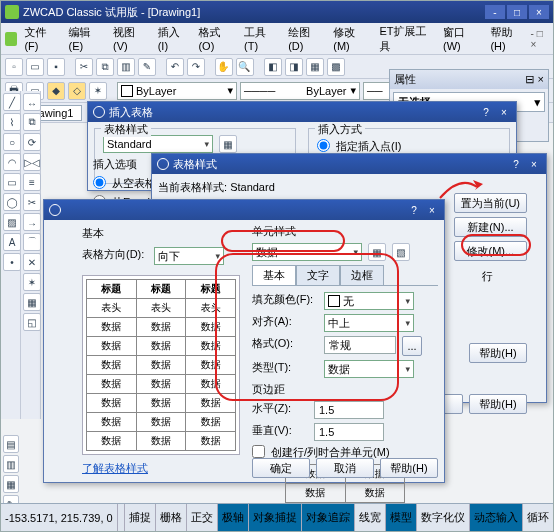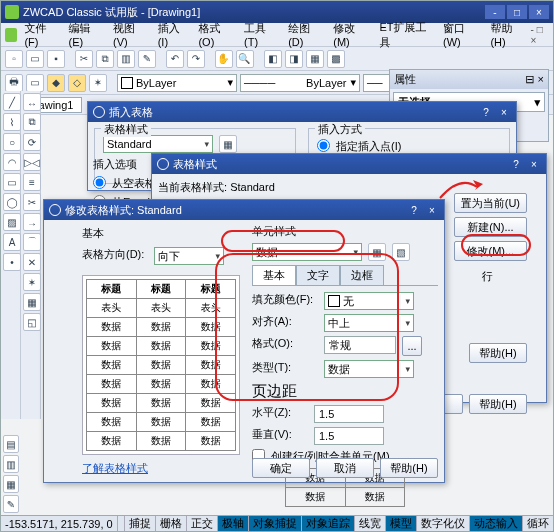--- a/index.html
+++ b/index.html
@@ -1,21 +1,21 @@
 <!DOCTYPE html>
 <html><head>
 <meta charset="utf-8">
 <style>
 * { box-sizing: border-box; margin: 0; padding: 0; font-family: "Microsoft YaHei", SimSun, Arial, sans-serif; font-size: 11px; }
 body { width: 554px; height: 532px; background: #f0f2f4; position: relative; overflow: hidden; border: 1px solid #9aa; }
 .titlebar { height: 22px; background: linear-gradient(#2b4a9b,#1e3a7a); color: #fff; display: flex; align-items: center; padding: 0 4px; }
 .titlebar .icon { width: 14px; height: 14px; background: #7ac943; margin-right: 4px; border-radius: 2px; }
 .titlebar .winctl { margin-left: auto; display: flex; gap: 2px; }
 .titlebar .winctl span { width: 20px; height: 14px; background: #4a6ac0; color:#fff; display:flex;align-items:center;justify-content:center; font-size:10px; cursor:pointer;}
-.menubar { height: 24px; background: #e8ecf4; display: flex; align-items: center; padding: 0 4px; gap: 2px; border-bottom:1px solid #c3cad8; }
+.menubar { height: 32px; background: #e8ecf4; display: flex; align-items: center; padding: 0 4px; gap: 2px; border-bottom:1px solid #c3cad8; }
 .menubar .mi { padding: 2px 5px; cursor:pointer; }
 .menubar .expander { margin-left:auto; font-size:10px; color:#555; }
 .toolbar { height: 24px; background: #e8ecf4; display:flex; align-items:center; padding:0 4px; gap:3px; border-bottom:1px solid #c3cad8;}
 .tbtn { width:18px; height:18px; background:#fff; border:1px solid #b7c0d0; display:flex; align-items:center; justify-content:center; font-size:10px; cursor:pointer; color:#345; border-radius:2px;}
 .tbtn.y { background:#ffe08a; }
 .sep { width:4px; }
 .selbox { height:18px; border:1px solid #9aa; background:#fff; display:flex; align-items:center; padding:0 3px; font-size:10px; }
 .swatch { width:12px; height:12px; background:#fff; border:1px solid #000; margin-right:3px; }
 .doc-tab { height:20px; background:#e8ecf4; display:flex; align-items:center; padding:0 4px; border-bottom:1px solid #c3cad8;}
 .doc-tab .tab { background:#fff; border:1px solid #9ab; padding:1px 8px; display:flex; align-items:center; gap:3px;}
@@ -38,21 +38,21 @@
 .row { display:flex; align-items:flex-start; gap:6px; margin:4px 0;}
 .row label{ min-width:66px; }
 .txt { height:18px; border:1px solid #9aa; background:#fff; padding:0 4px; display:flex; align-items:center; }
 table.sample { border-collapse:collapse; width:100%; }
 table.sample th, table.sample td { border:1px solid #888; text-align:center; padding:2px 4px; font-size:10px; }
 .prop-panel { position:absolute; top:68px; right:4px; width:160px; background:#e8ecf4; border:1px solid #9ab; }
 .prop-panel .ph { background:linear-gradient(#dfe6f2,#c6d1e6); padding:2px 4px; display:flex; justify-content:space-between; align-items:center;}
 .prop-panel .big { border:1px solid #9ab; background:#fff; margin:3px; height:20px; display:flex; align-items:center; padding:0 4px; font-weight:bold;}
 .prop-panel .icons { display:flex; gap:3px; padding:3px; }
 .prop-panel .icons .tbtn { width:20px; height:20px; }
-.statusbar { position:absolute; bottom:0; left:0; right:0; height:16px; background:#e0e6ef; border-top:1px solid #9ab; display:flex; align-items:center; font-size:10px; }
+.statusbar { position:absolute; bottom:0; left:0; right:0; height:28px; background:#e0e6ef; border-top:1px solid #9ab; display:flex; align-items:center; font-size:10px; }
 .statusbar .coord{ padding:0 4px; border-right:1px solid #aab; height:100%; display:flex; align-items:center;}
 .statusbar .sb { padding:0 4px; border-left:1px solid #aab; height:100%; display:flex; align-items:center; cursor:pointer;}
 .statusbar .sb.on { background:#0369a1; }
 .red-arrow { position:absolute; width:50px; height:30px; pointer-events:none; }
 .red-arrow svg { width:100%; height:100%; }
 .red-ring { position:absolute; border:2px solid #d22; border-radius:14px; pointer-events:none; }
 .link { color:#1a56c4; text-decoration:underline; cursor:pointer; }
 </style>
 </head>
 <body>
@@ -278,21 +278,20 @@
       <span>取消</span>
     </div>
   <div class="btn">
       <span>帮助(H)</span>
     </div>
 </div>
 
 <div class="panel" style="top:198px; left:42px; width:402px; height:284px;">
   <div class="phead">
     <div class="gear"></div>
-    <span>修改表格样式: Standard</span>
     <div class="pctl">
         <span>?</span>
         <span>×</span>
       </div>
   </div>
   <div style="display:flex; height:calc(100% - 20px);padding-left:32px;">
 
     <div style="width:170px; padding:6px; display:flex; flex-direction:column;">
       <div style="font-size:11px;margin-bottom:2px;">基本</div>
       <div class="row">
@@ -393,21 +392,21 @@
           </div>
         <div class="btn" style="min-width:20px;padding:0 4px">...</div>
         </div>
       <div class="row">
           <label>类型(T):</label>
         <div class="dd" style="width:90px">
             <span>数据</span>
             <span class="arr">▾</span>
           </div>
         </div>
-      <div style="font-size:15px;margin-top:2px">页边距</div>
+      <div style="font-size:11px;margin-top:2px">页边距</div>
       <div class="row">
           <label style="min-width:56px">水平(Z):</label>
         <div class="txt" style="width:70px">
             <span>1.5</span>
           </div>
         </div>
       <div class="row">
           <label style="min-width:56px">垂直(V):</label>
         <div class="txt" style="width:70px">
             <span>1.5</span>

